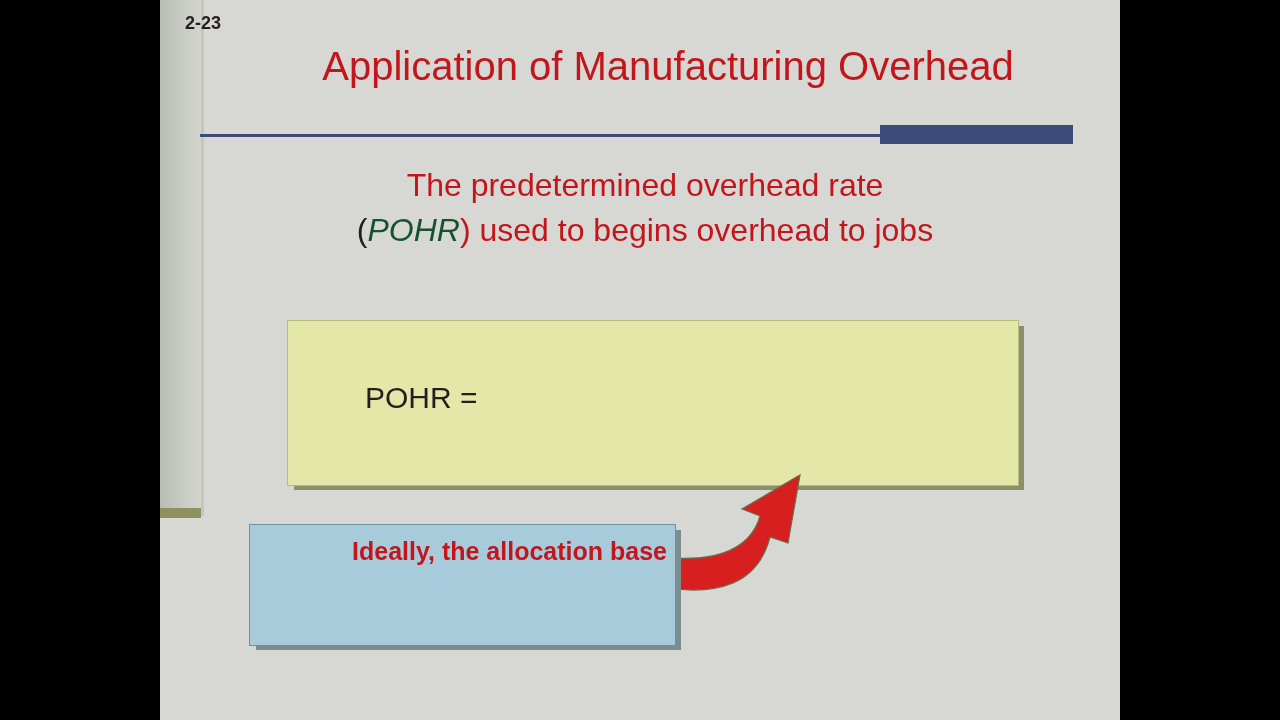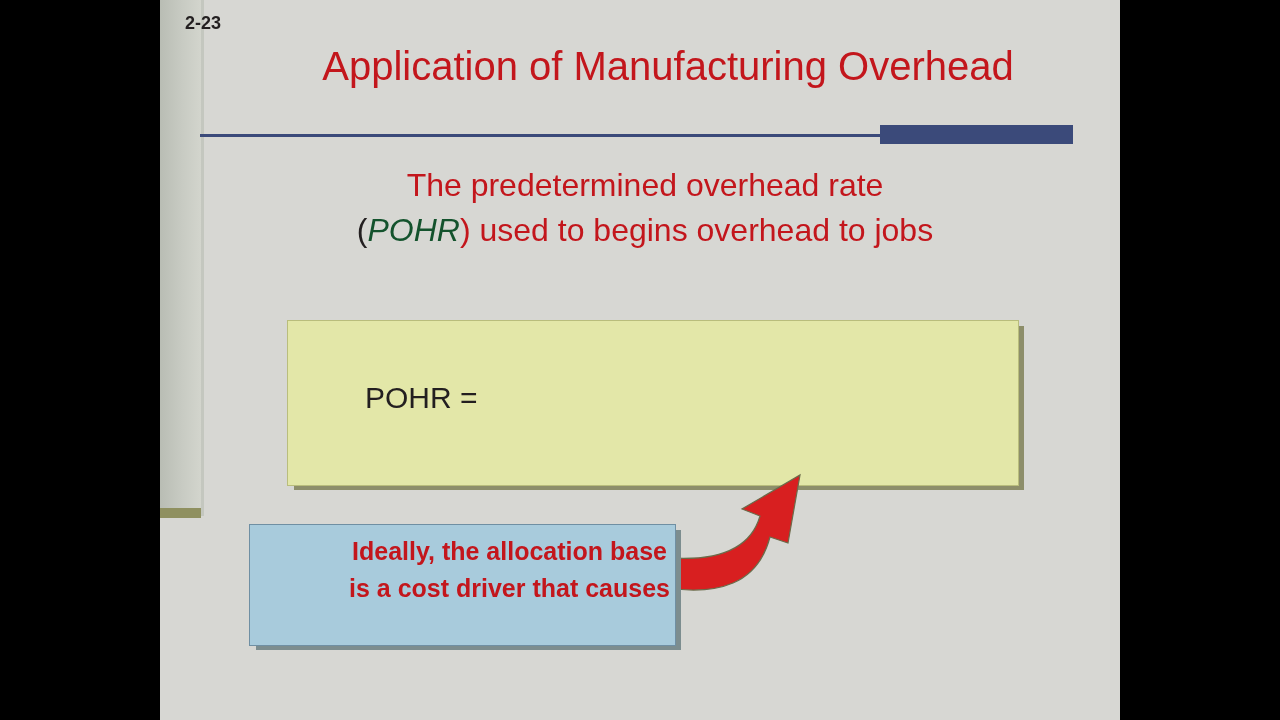--- a/index.html
+++ b/index.html
@@ -227,17 +227,16 @@
     <div class="pohr-label">POHR  =</div>
 
     <svg class="arrow" viewBox="0 0 200 145">
       <path d="M10 122 C 70 132, 108 118, 120 72 L 138 78 L 150 10 L 92 44 L 110 51 C 100 86, 64 98, 8 92 Z" fill="#d81f20" stroke="#6b6b4a" stroke-width="1.2"></path>
     </svg>
 
     <div class="callout-shadow"></div>
     <div class="callout-box"></div>
     <div class="callout-text">
       <div>Ideally, the allocation base</div>
-      <div>is a cost driver that causes</div>
     </div>
 
   </div>
 </div>
 
 </body></html>

